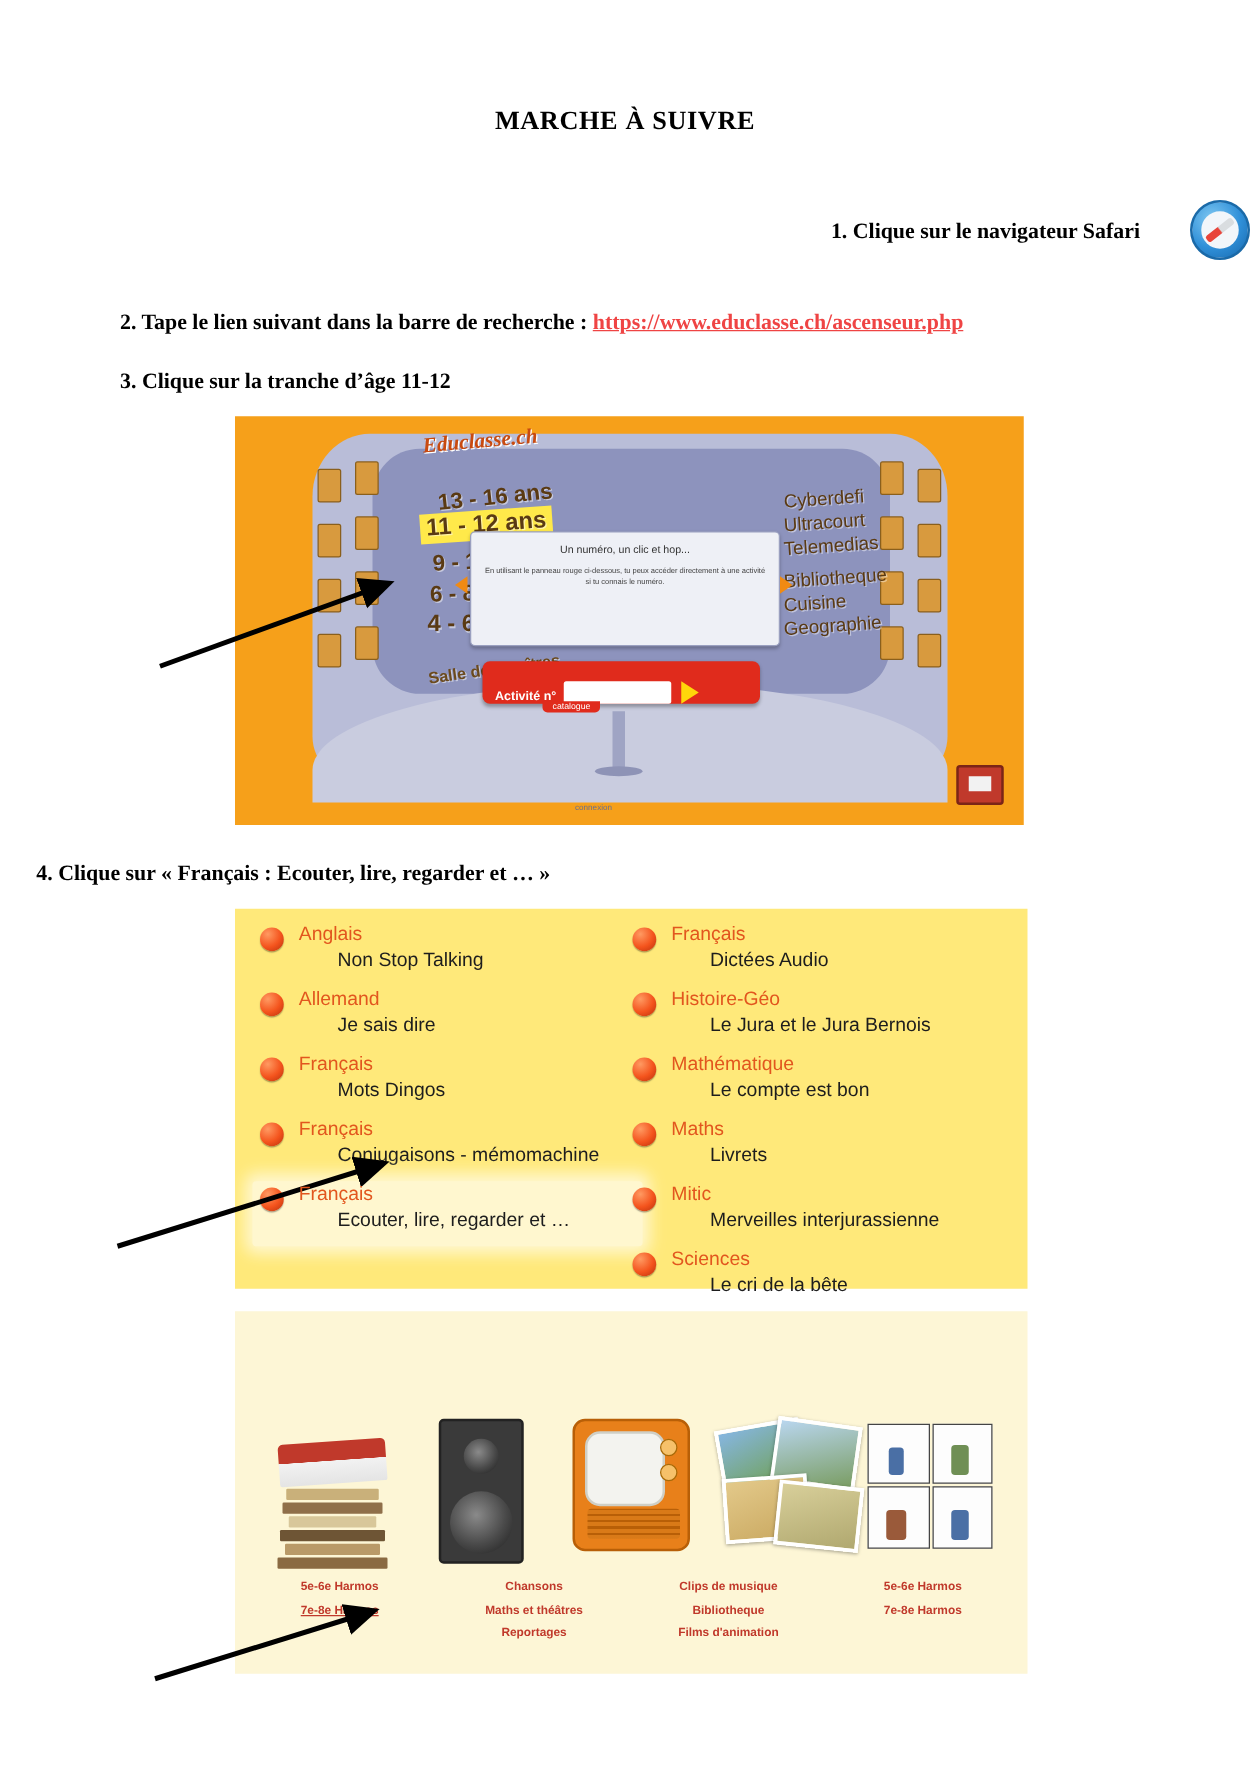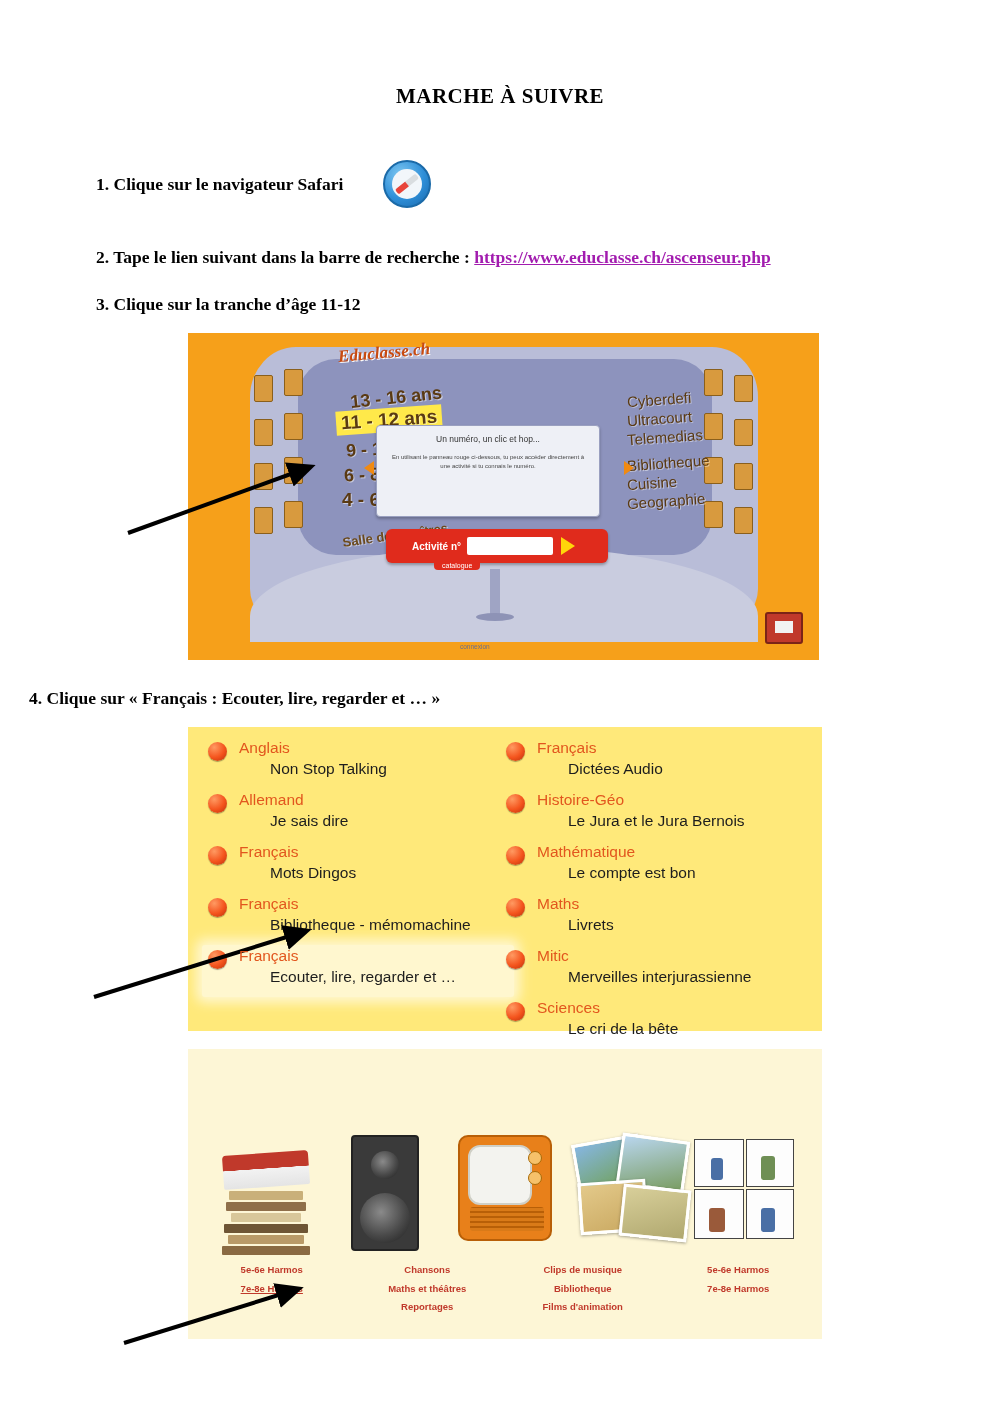--- a/index.html
+++ b/index.html
@@ -34,20 +34,21 @@
     font-family: "Liberation Serif", serif;
     font-weight: bold;
     font-size: 17.5px;
     margin-left: 96px;
   }
   .step-1 {
     margin-top: 52px;
     display: flex;
     align-items: center;
     height: 46px;
+    justify-content: flex-end;
   }
   .safari-icon {
     display: inline-block;
     width: 48px;
     height: 48px;
     margin-left: 40px;
     border-radius: 50%;
     background: radial-gradient(circle at 35% 30%, #7fc8f2 0%, #2f8fd8 55%, #1767ac 100%);
     border: 2px solid #1b6aa8;
     position: relative;
@@ -75,21 +76,21 @@
     margin-left: -13px;
     margin-top: -3px;
     background: linear-gradient(90deg, #e8443a 0%, #e8443a 48%, #d9dde0 52%, #d9dde0 100%);
     transform: rotate(-38deg);
     border-radius: 2px;
   }
   .step-2 {
     margin-top: 40px;
   }
   .link {
-    color: #a21caf;
+    color: #ef4444;
     text-decoration: underline;
     font-weight: bold;
   }
   .step-3 { margin-top: 26px; }
   .step-4 { margin-top: 28px; margin-left: 29px; }
   .step-5 { margin-top: 28px; }
 
   
   .fig1-wrap {
     position: relative;
@@ -171,21 +172,21 @@
     font-family: "Liberation Sans", sans-serif;
     font-size: 15px;
     color: #5a3a13;
     line-height: 1.25;
   }
   .fig1 .rightmenu div { text-shadow: 1px 1px 0 rgba(255,255,255,.45); transform: rotate(-4deg); }
   .fig1 .panel {
     position: absolute;
     left: 188px;
     top: 92px;
-    width: 224px;
+    width: 248px;
     height: 92px;
     background: #eef0f6;
     border: 1px solid #9aa0c0;
     border-radius: 4px;
     box-shadow: 0 2px 3px rgba(0,0,0,.25);
     padding: 8px 10px;
     box-sizing: border-box;
     text-align: center;
   }
   .fig1 .panel .p-title {
@@ -210,22 +211,22 @@
   .fig1 .activity {
     position: absolute;
     left: 198px;
     top: 196px;
     width: 222px;
     height: 34px;
     background: #e02b1c;
     border-radius: 6px;
     box-shadow: 0 2px 3px rgba(0,0,0,.3);
     display: flex;
-    align-items: center;
-    padding: 0 26px;
+    align-items: flex-end;
+    padding: 0 10px;
     box-sizing: border-box;
   }
   .fig1 .activity .lab {
     color: #fff;
     font-family: "Liberation Sans", sans-serif;
     font-size: 10px;
     font-weight: bold;
   }
   .fig1 .activity .inputbox {
     background: #fff;
@@ -615,21 +616,21 @@
           <div class="activity-name">Je sais dire</div>
         </div>
         <div class="entry">
           <span class="bullet"></span>
           <div class="subject">Français</div>
           <div class="activity-name">Mots Dingos</div>
         </div>
         <div class="entry">
           <span class="bullet"></span>
           <div class="subject">Français</div>
-          <div class="activity-name">Bibliotheque - mémomachine</div>
+          <div class="activity-name">Conjugaisons - mémomachine</div>
         </div>
         <div class="entry highlight">
           <span class="bullet"></span>
           <div class="subject">Français</div>
           <div class="activity-name">Ecouter, lire, regarder et …</div>
         </div>
       </div>
 
       <div class="col col-right">
         <div class="entry">

